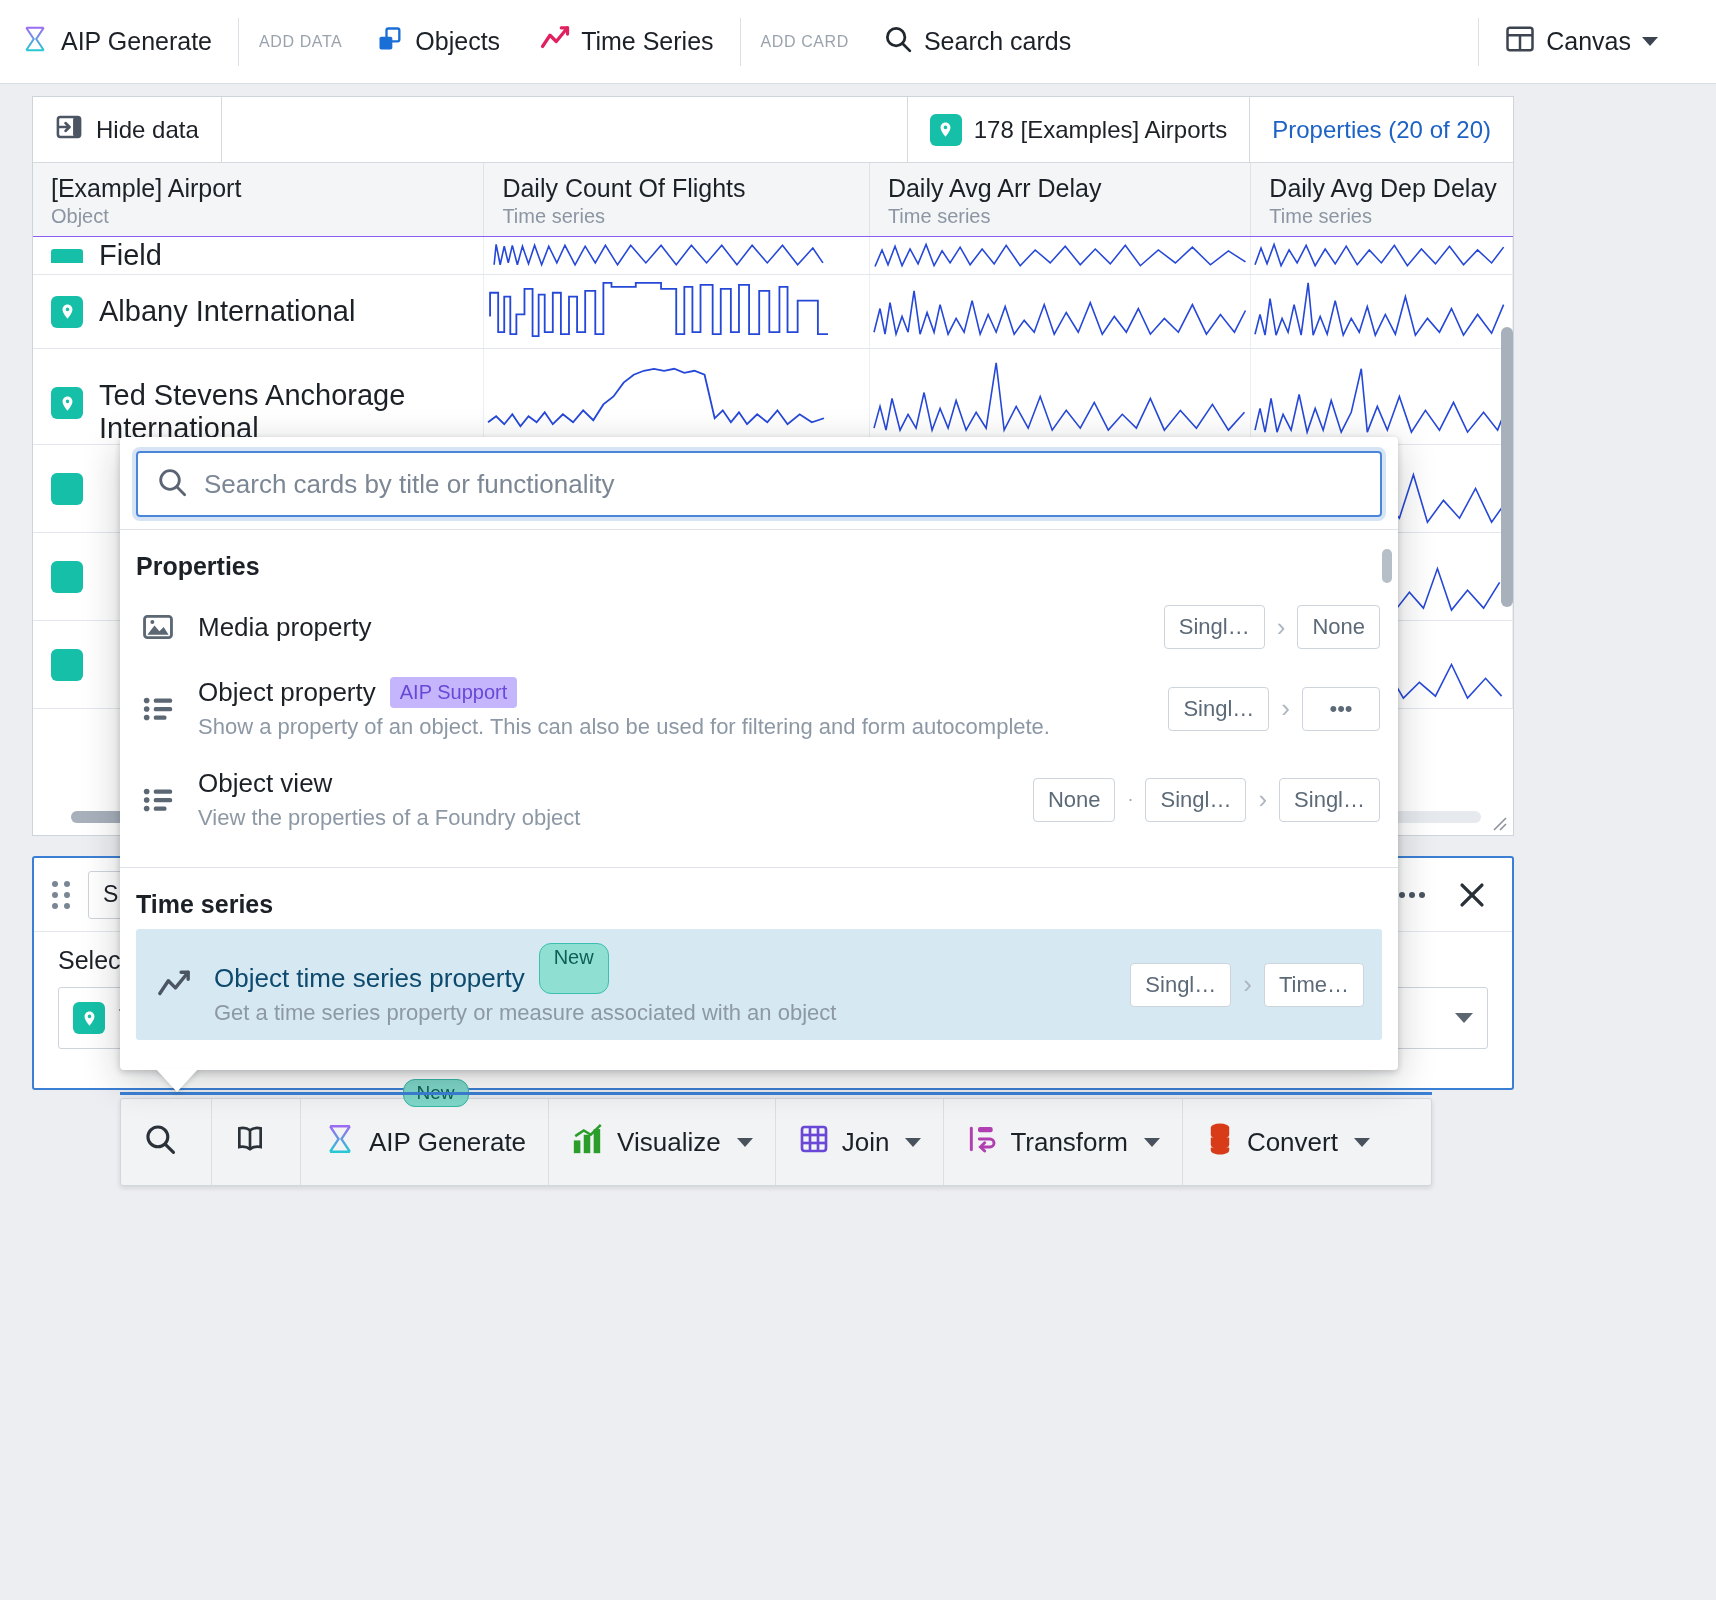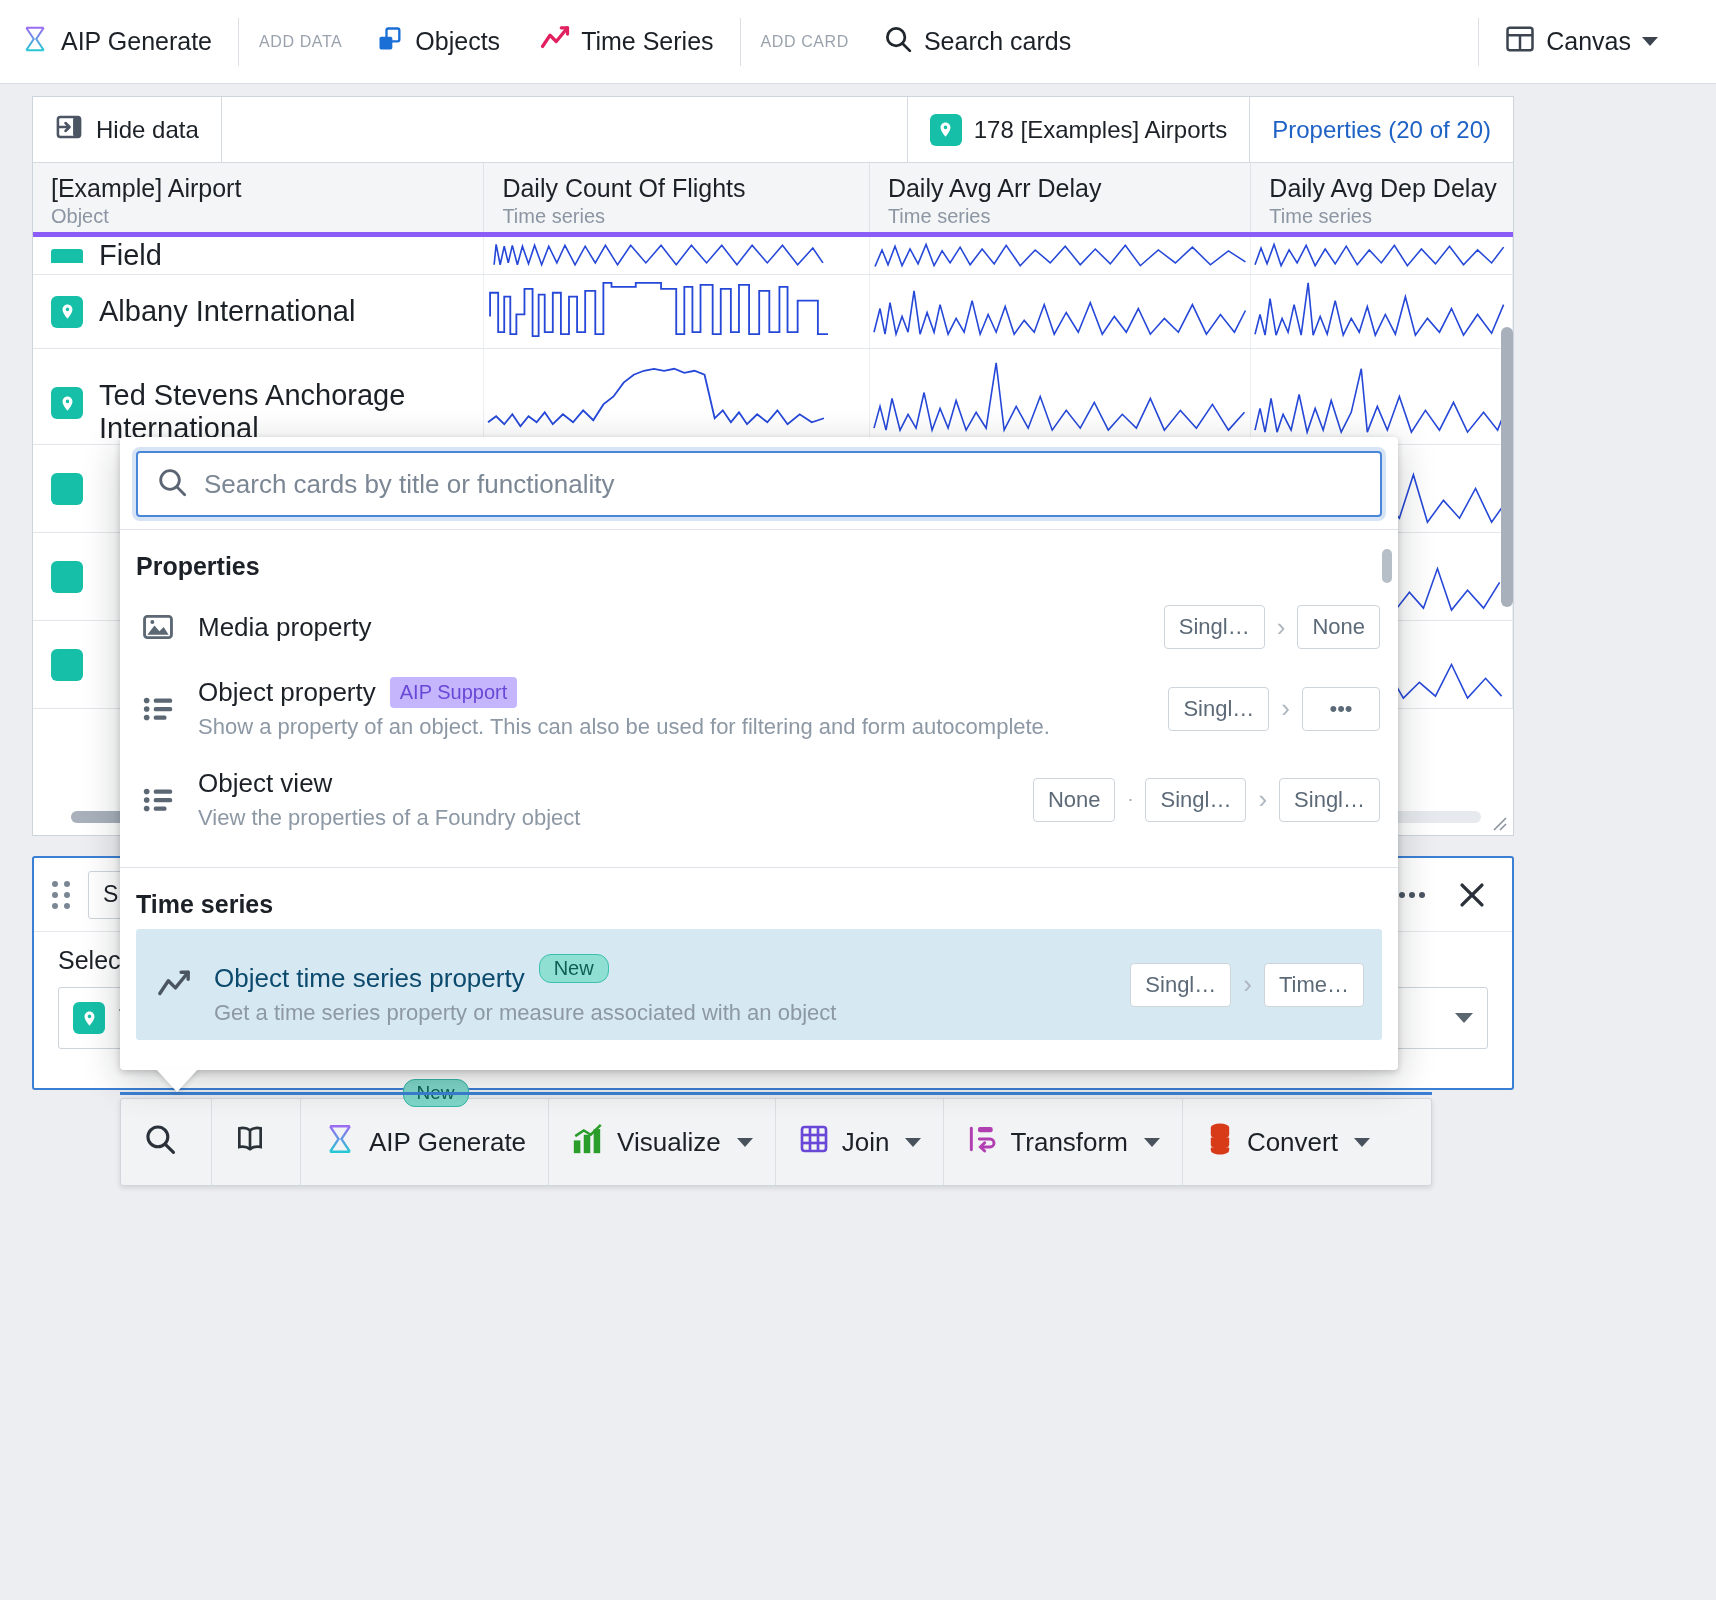--- a/index.html
+++ b/index.html
@@ -55,21 +55,21 @@
     display: flex; align-items: center; padding: 0 22px;
     font-size: 24px; color: #1d62c4; cursor: pointer;
     border-left: 1px solid #d5dae0;
   }
   .pin {
     width: 32px; height: 32px; border-radius: 6px; background: #16c0a8;
     display: flex; align-items: center; justify-content: center; flex: none;
   }
   .pin svg { width: 17px; height: 17px; fill: #ffffff; }
 
-  .thead { display: flex; background: #f3f5f7; border-bottom: 5px solid #8b5cf6; height: 74px; }
+  .thead { display: flex; background: #f3f5f7; border-bottom: 1px solid #8b5cf6; height: 74px; }
   .th { padding: 10px 0 0 18px; border-right: 1px solid #dfe3e8; }
   .th .t1 { font-size: 25px; color: #1c2127; line-height: 30px; }
   .th .t2 { font-size: 20px; color: #8c96a3; line-height: 27px; }
   .c0 { width: 452px; }
   .c1 { width: 386px; }
   .c2 { width: 382px; }
   .c3 { width: 262px; border-right: none; }
 
   .trow { display: flex; border-bottom: 1px solid #e3e7eb; background: #fff; }
   .td { border-right: 1px solid #eceff2; overflow: hidden; position: relative; }
@@ -125,21 +125,21 @@
   .pop-divider { height: 1px; background: #dfe3e8; }
 
   .sec-title { font-size: 25px; font-weight: bold; color: #1c2127; padding: 22px 0 10px 16px; }
   .opt {
     display: flex; align-items: center; padding: 14px 18px 14px 16px; gap: 18px;
     cursor: pointer;
   }
   .opt.sel { background: #d6e8f2; }
   .opt .gl { width: 44px; display:flex; align-items:center; justify-content:center; flex:none; color:#5b6773; }
   .opt .body { flex: 1; min-width: 0; }
-  .opt .row1 { display: flex; align-items: center; gap: 14px; }
+  .opt .row1 { display: flex; gap: 14px; }
   .opt .name { font-size: 26px; color: #1c2127; }
   .opt.sel .name { color: #0c4a6e; margin-top: 20px; }
   .opt .desc { font-size: 22px; color: #8d98a5; margin-top: 6px; }
   .tag-aip { font-size: 20px; color: #6a48d7; background: #c4b5fd; border-radius: 4px; padding: 4px 10px; }
   .tag-new { font-size: 20px; color: #0f5f57; background: #8fdfd2; border: 1px solid #3bbfae; border-radius: 12px; padding: 2px 14px; }
   .pills { display: flex; align-items: center; gap: 12px; flex: none; }
   .pill {
     min-width: 78px; height: 44px; border: 1px solid #cdd4db; border-radius: 4px;
     display: flex; align-items: center; justify-content: center;
     font-size: 22px; color: #5c6a78; padding: 0 14px; background: #fff;

